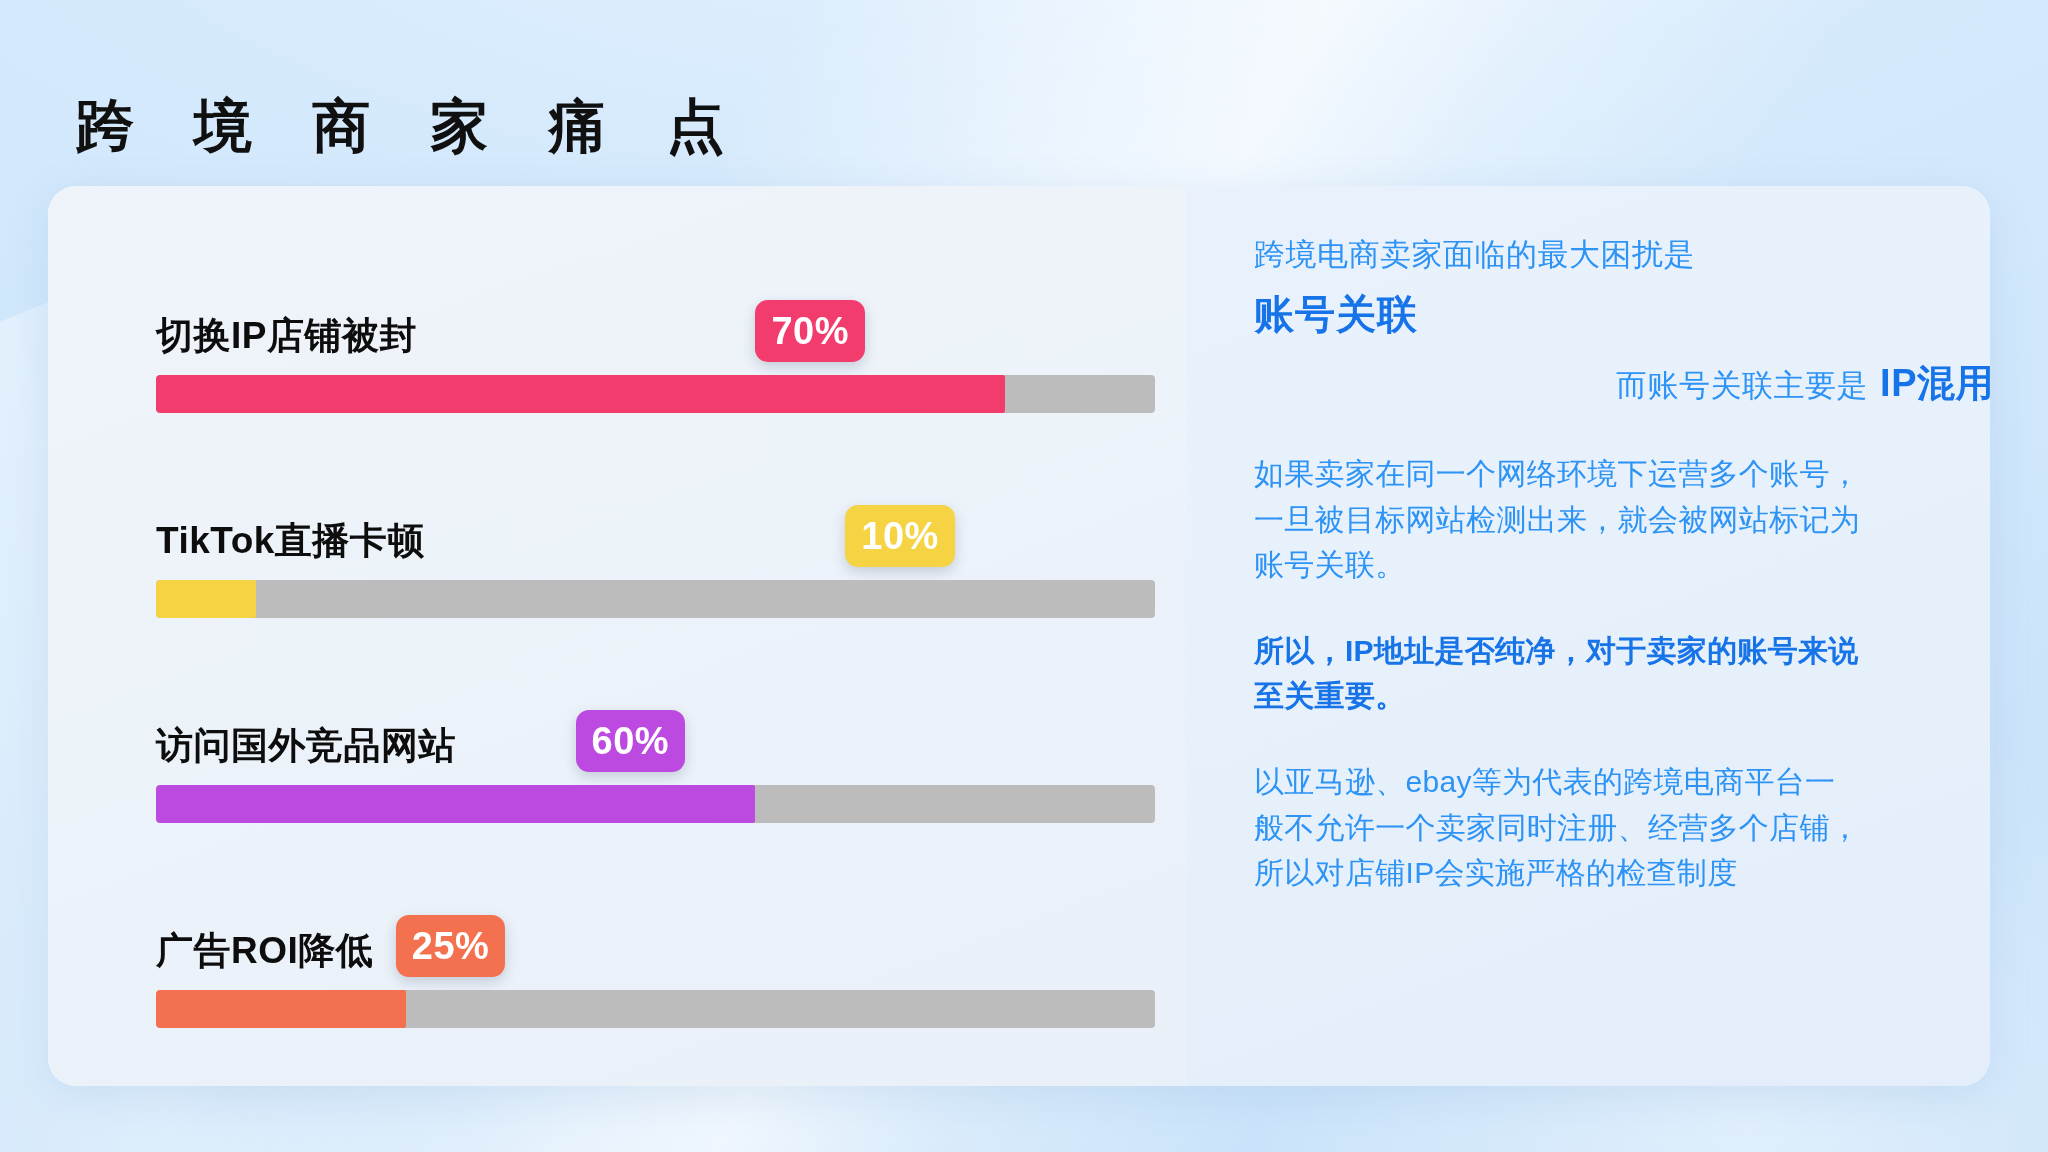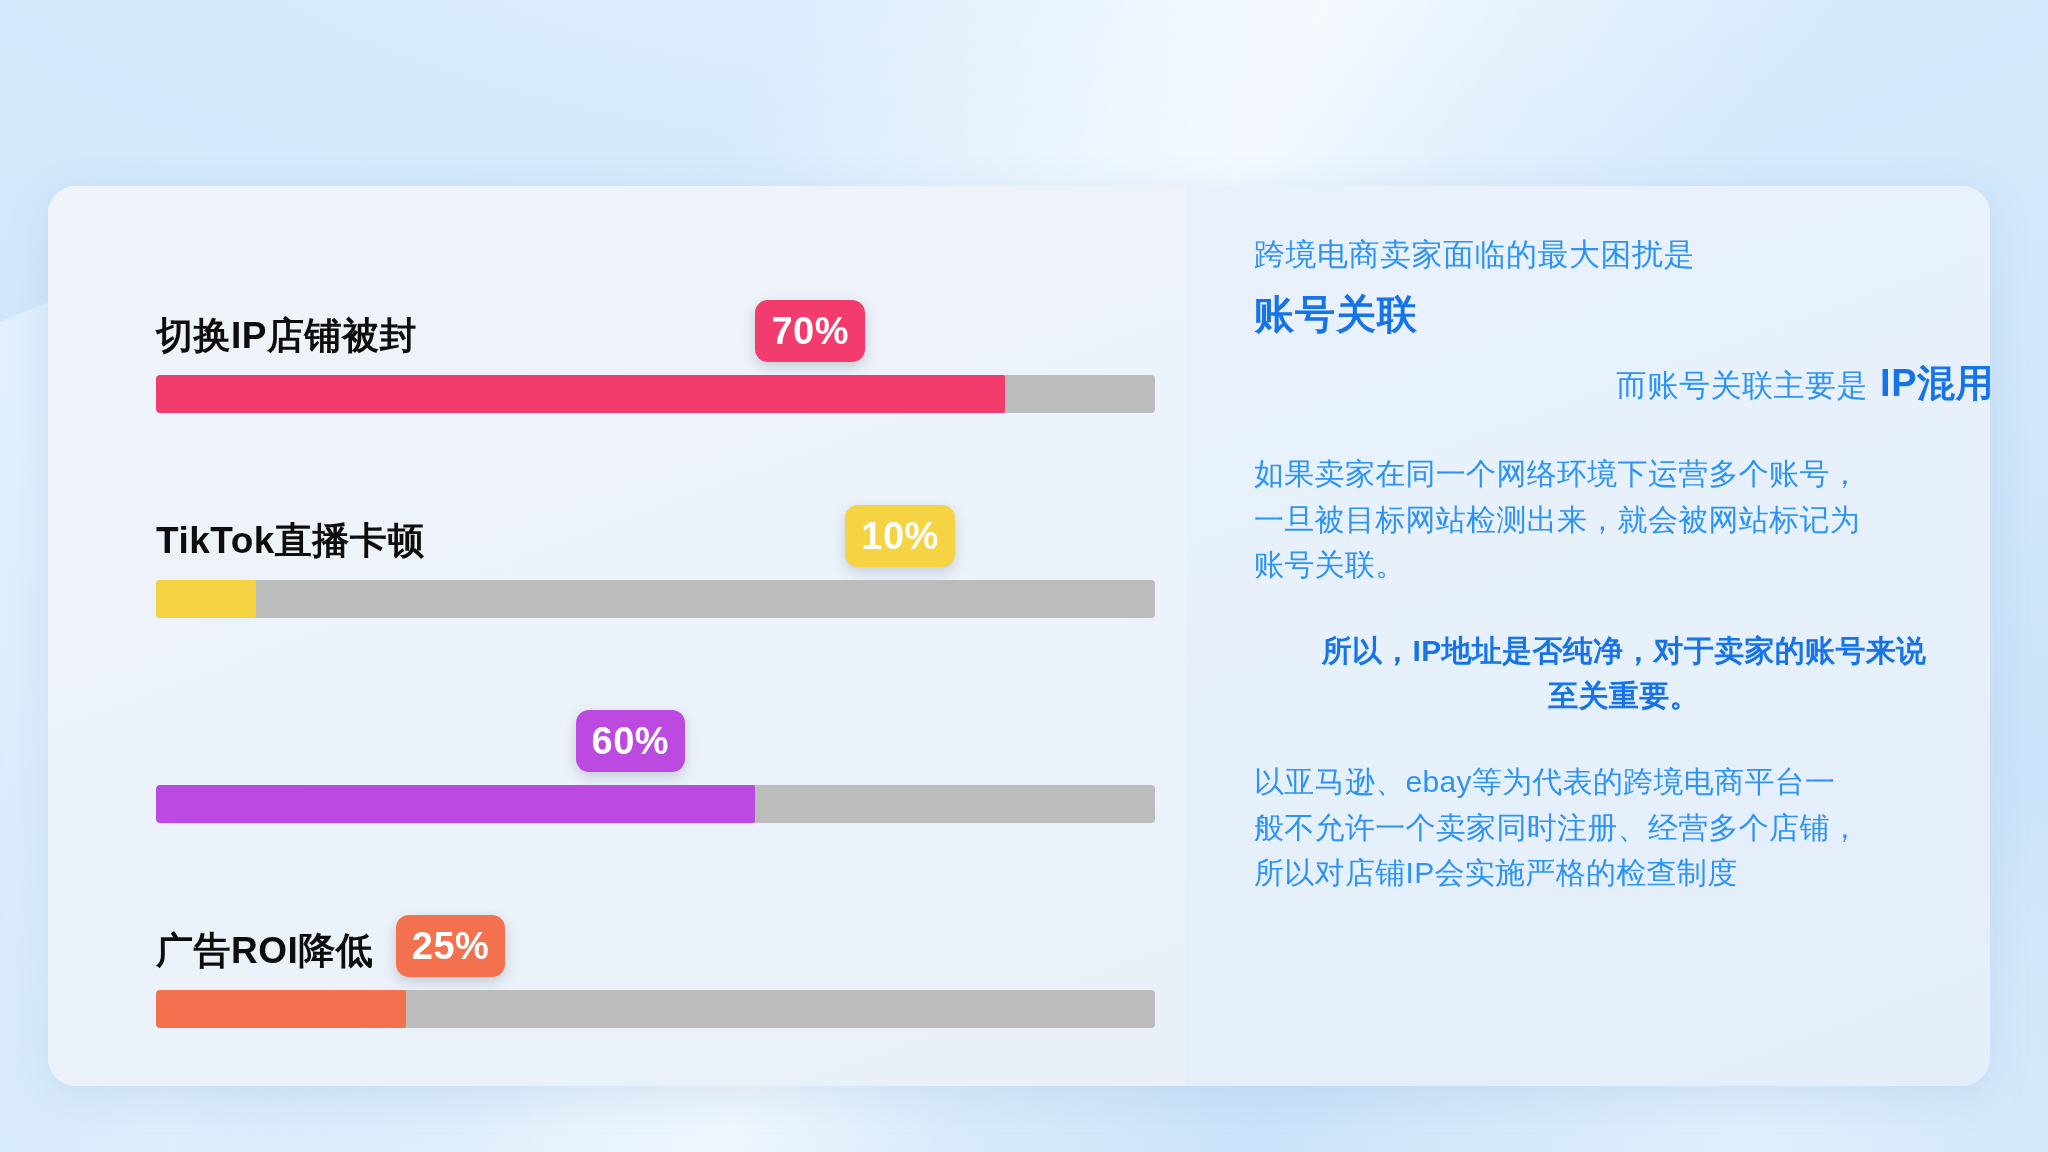--- a/index.html
+++ b/index.html
@@ -201,29 +201,29 @@
   .para {
     font-size: 30px;
     line-height: 1.52;
     color: #2d93f5;
     letter-spacing: 0.3px;
     margin-top: 40px;
   }
   .para.bold {
     font-weight: 700;
     color: #1673e8;
-    text-align: center;
   }
   .para .ln { display: block; }
 </style>
 </head>
 <body>
 
 <div id="page">
 
+  <h1 class="page-title">跨 境 商 家 痛 点</h1>
 
   <div class="card">
 
     <div class="panel-left">
       <div class="bars">
 
         <div class="bar-row">
           <div class="bar-head">
             <div class="bar-label">切换IP店铺被封</div>
             <div class="badge" style="left:60%; background:#f23c6e;">70%</div>
@@ -238,20 +238,21 @@
             <div class="bar-label">TikTok直播卡顿</div>
             <div class="badge" style="left:69%; background:#f5d342;">10%</div>
           </div>
           <div class="track">
             <div class="fill" style="width:10%; background:#f5d342;"></div>
           </div>
         </div>
 
         <div class="bar-row">
           <div class="bar-head">
+            <div class="bar-label">访问国外竞品网站</div>
             <div class="badge" style="left:42%; background:#bd4ae0;">60%</div>
           </div>
           <div class="track">
             <div class="fill" style="width:60%; background:#bd4ae0;"></div>
           </div>
         </div>
 
         <div class="bar-row">
           <div class="bar-head">
             <div class="bar-label">广告ROI降低</div>

